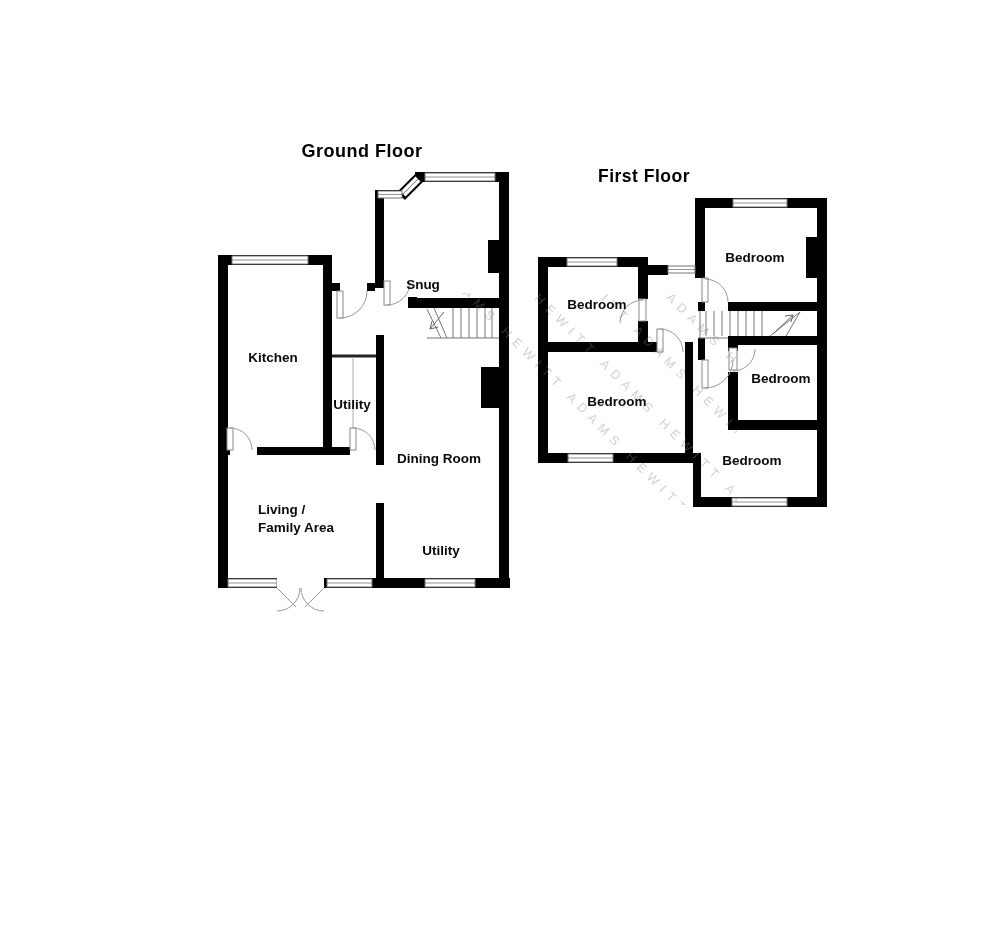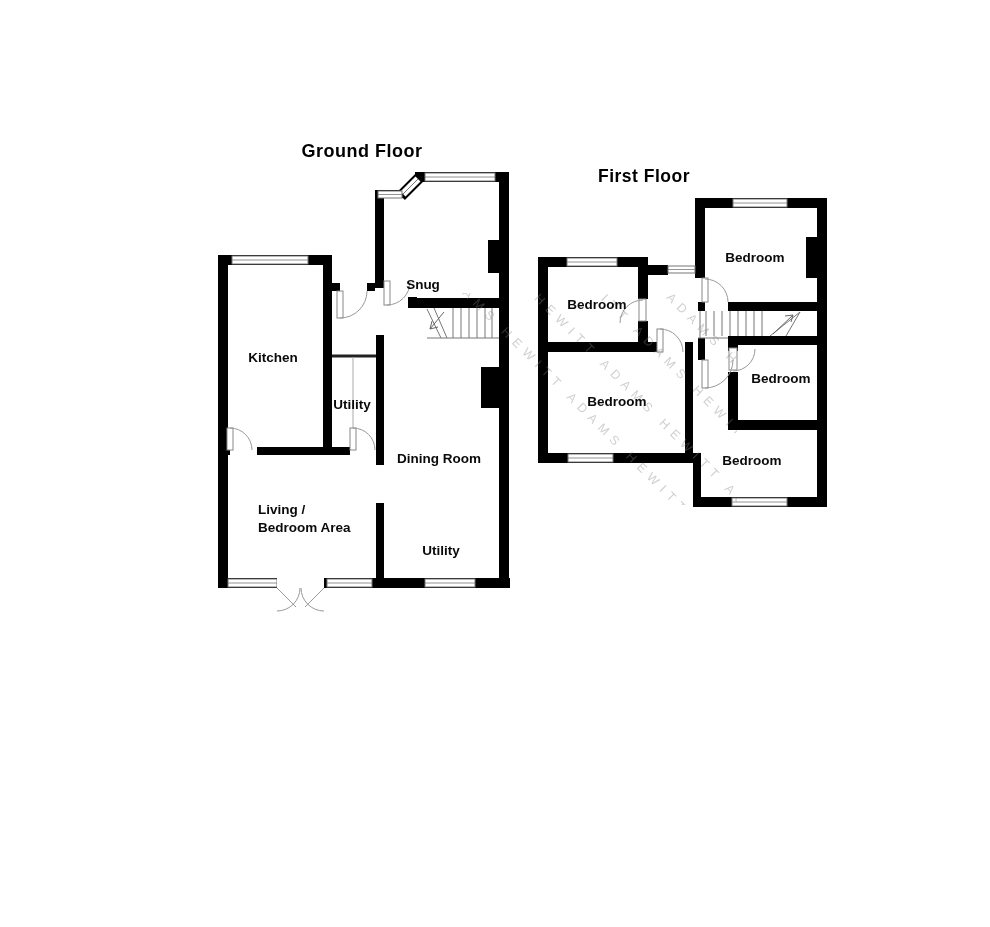--- a/index.html
+++ b/index.html
@@ -220,21 +220,21 @@
   <div class="title" style="left:362px;top:151px;">Ground Floor</div>
   <div class="title" style="left:644px;top:176px;font-size:17.5px;">First Floor</div>
 
   <div class="room-label" style="left:423px;top:245px;margin-top:39px;">Snug</div>
   <div class="room-label" style="left:273px;top:357px;">Kitchen</div>
   <div class="room-label" style="left:352px;top:404px;">Utility</div>
   <div class="room-label" style="left:439px;top:458px;">Dining Room</div>
   <div class="room-label" style="left:441px;top:550px;">Utility</div>
   <div class="living-label" style="left:258px;top:501px;">
     <span style="display:block;">Living /</span>
-    <span style="display:block;">Bedroom Area</span>
+    <span style="display:block;">Family Area</span>
   </div>
 
   <div class="room-label" style="left:597px;top:304px;">Bedroom</div>
   <div class="room-label" style="left:755px;top:257px;">Bedroom</div>
   <div class="room-label" style="left:617px;top:401px;">Bedroom</div>
   <div class="room-label" style="left:781px;top:378px;">Bedroom</div>
   <div class="room-label" style="left:752px;top:460px;">Bedroom</div>
 
 
 </div>

